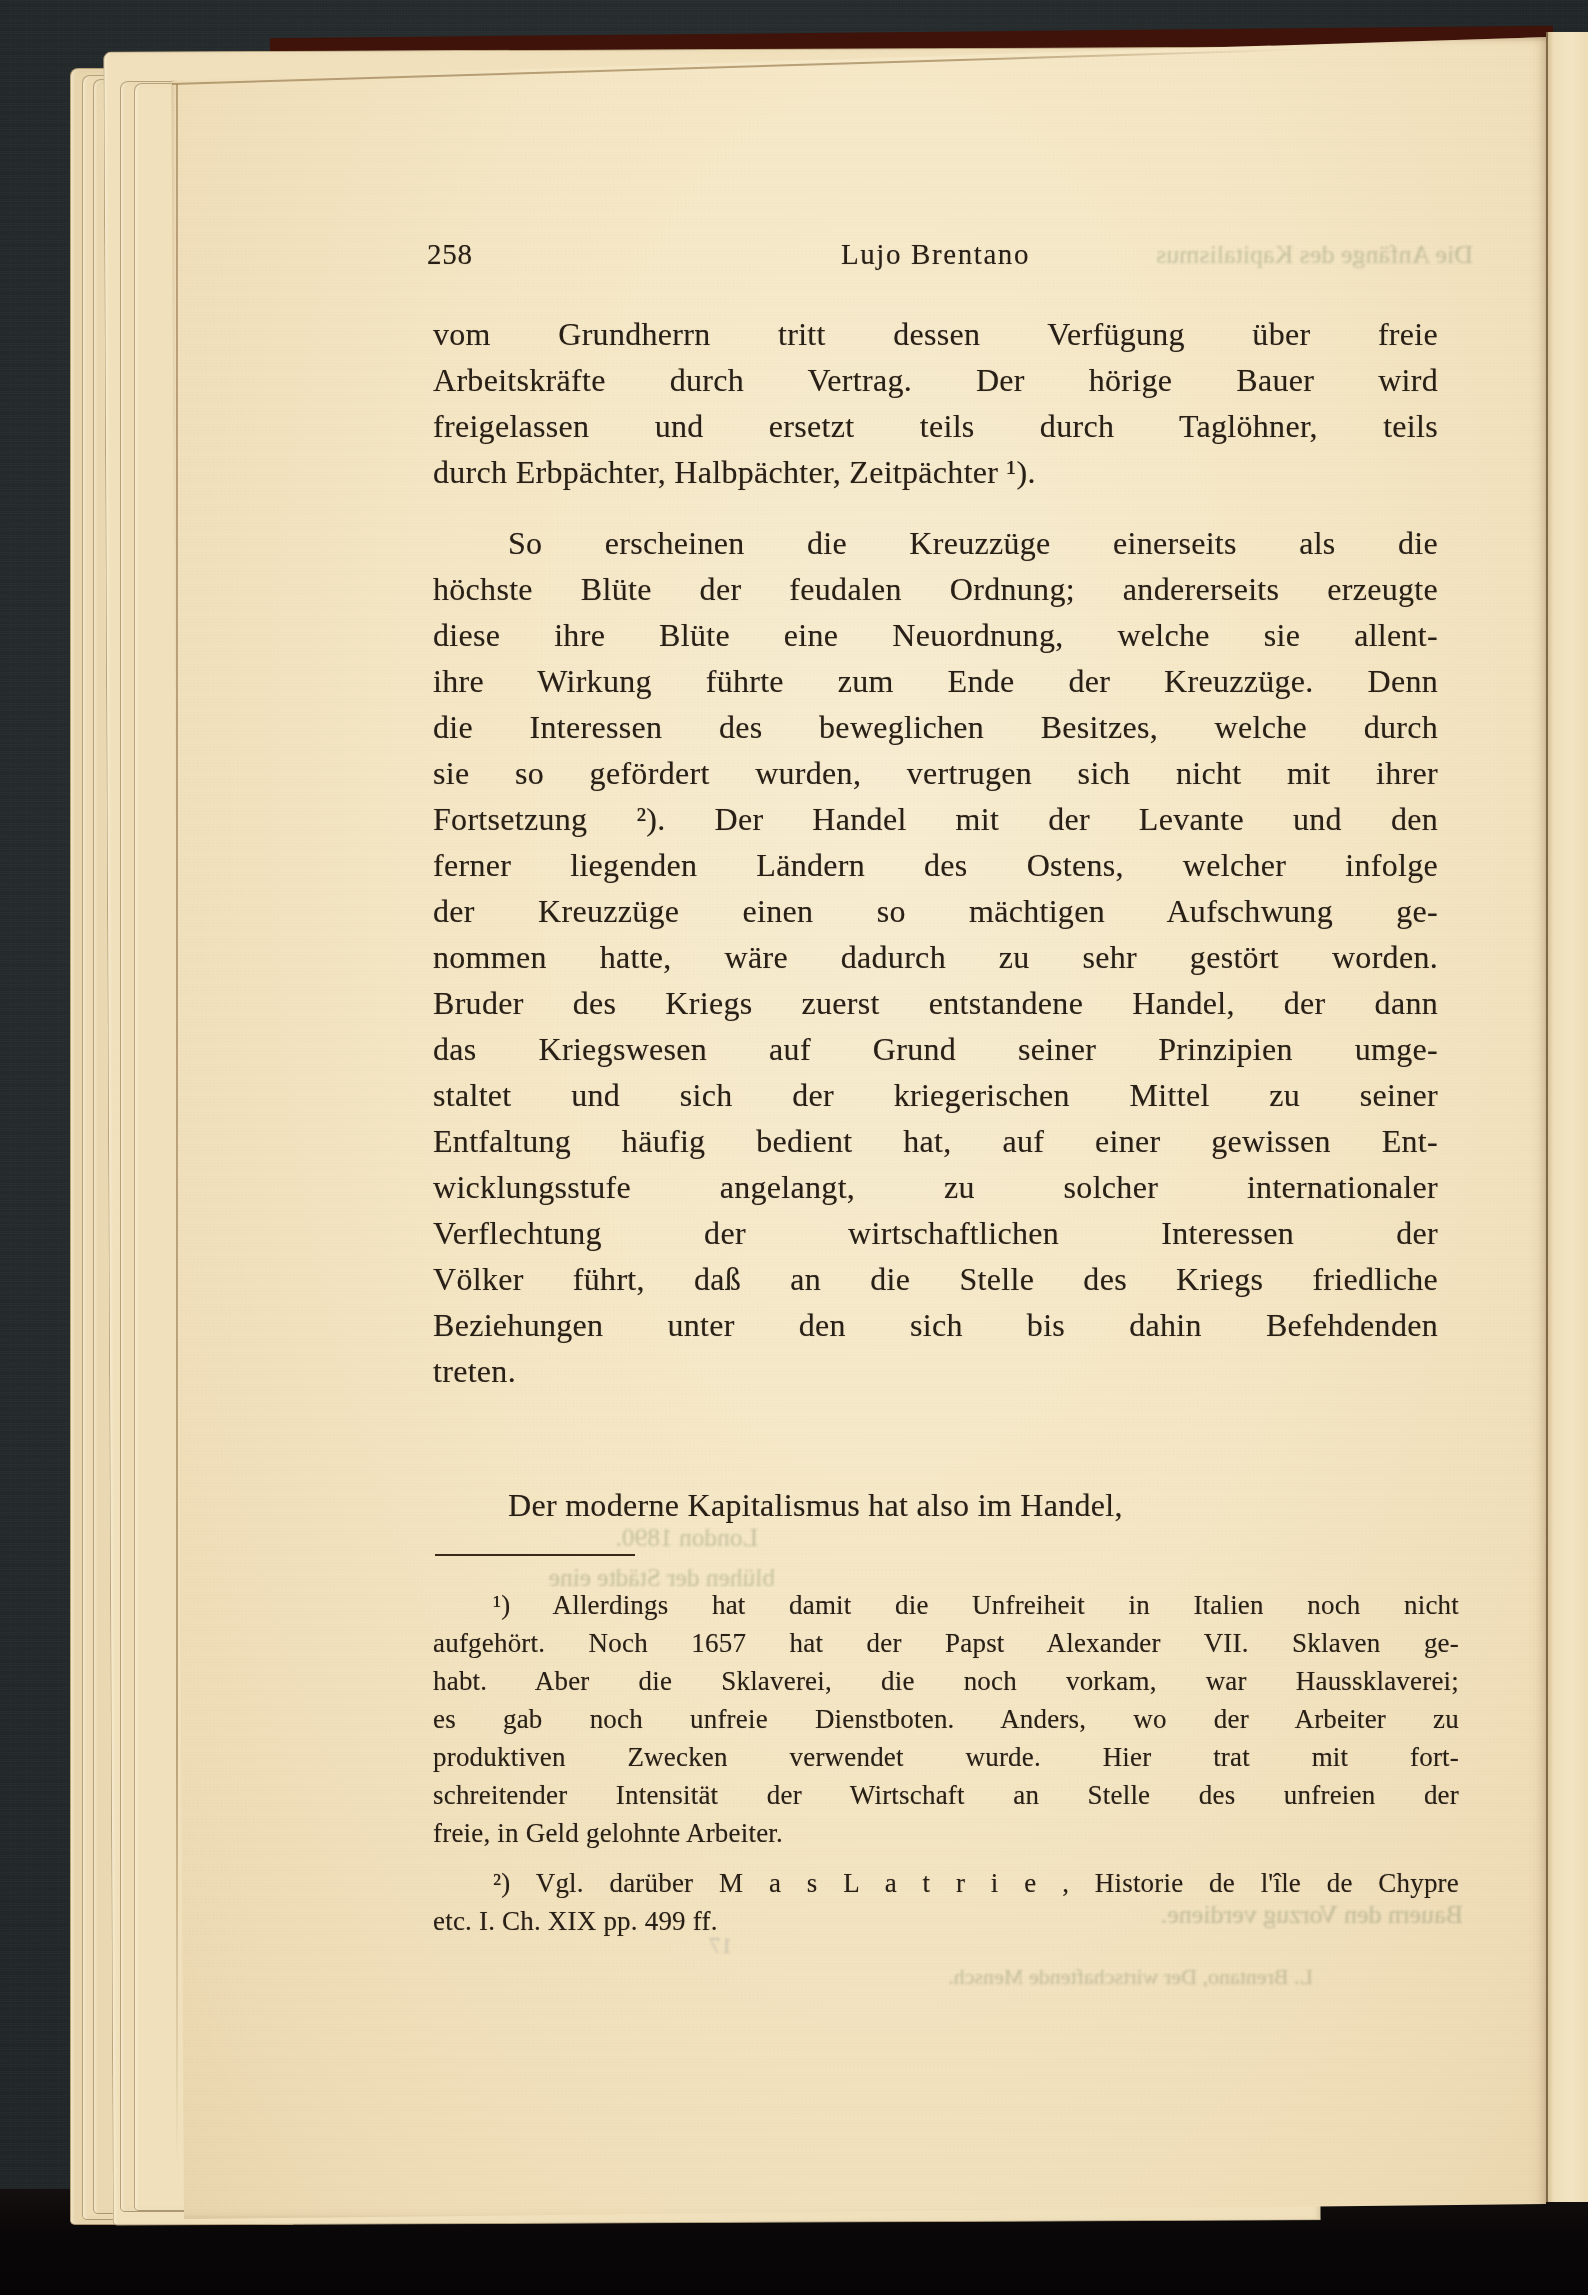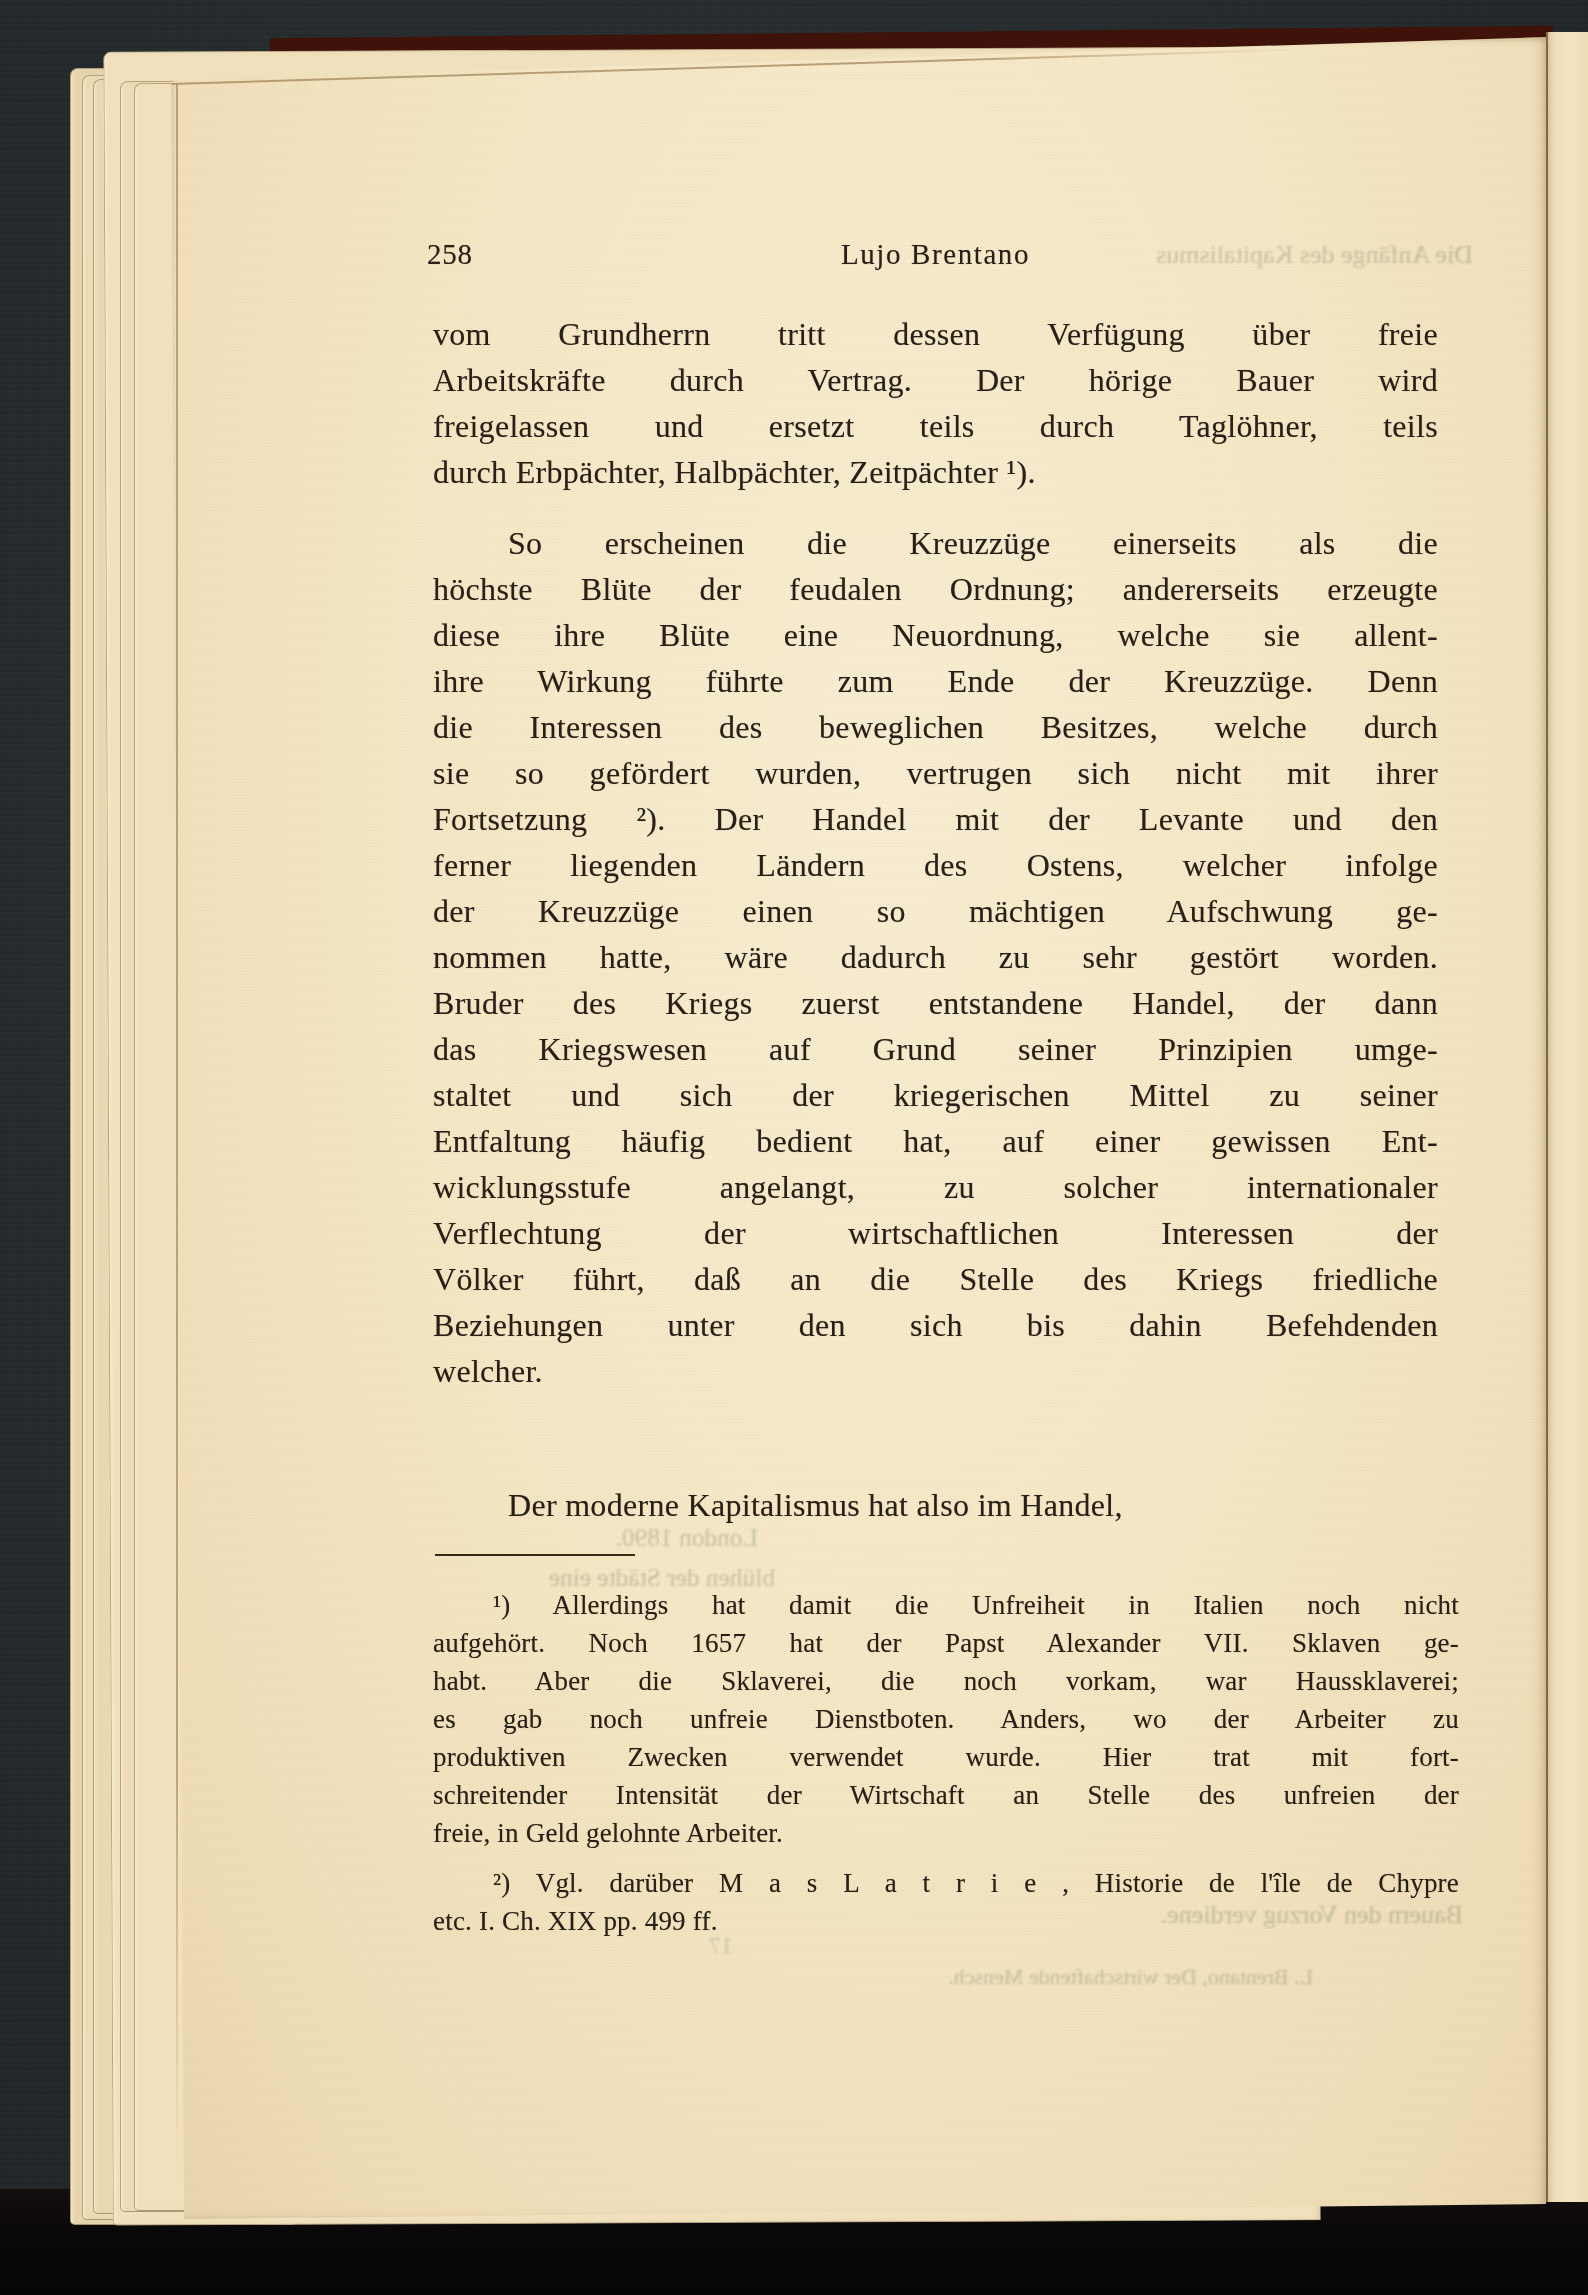--- a/index.html
+++ b/index.html
@@ -113,21 +113,21 @@
       <div class="tline j">der Kreuzzüge einen so mächtigen Aufschwung ge-</div>
       <div class="tline j">nommen hatte, wäre dadurch zu sehr gestört worden.</div>
       <div class="tline j">Bruder des Kriegs zuerst entstandene Handel, der dann</div>
       <div class="tline j">das Kriegswesen auf Grund seiner Prinzipien umge-</div>
       <div class="tline j">staltet und sich der kriegerischen Mittel zu seiner</div>
       <div class="tline j">Entfaltung häufig bedient hat, auf einer gewissen Ent-</div>
       <div class="tline j">wicklungsstufe angelangt, zu solcher internationaler</div>
       <div class="tline j">Verflechtung der wirtschaftlichen Interessen der</div>
       <div class="tline j">Völker führt, daß an die Stelle des Kriegs friedliche</div>
       <div class="tline j">Beziehungen unter den sich bis dahin Befehdenden</div>
-      <div class="tline">welcher.</div>
+      <div class="tline">treten.</div>
     </div>
   <div id="para3" class="para body-para">
       <div class="tline ind">Der moderne Kapitalismus hat also im Handel,</div>
     </div>
 
   <div class="fn-rule"></div>
 
   <div id="fn1" class="para fn">
       <div class="tline j ind">¹) Allerdings hat damit die Unfreiheit in Italien noch nicht</div>
       <div class="tline j">aufgehört. Noch 1657 hat der Papst Alexander VII. Sklaven ge-</div>

